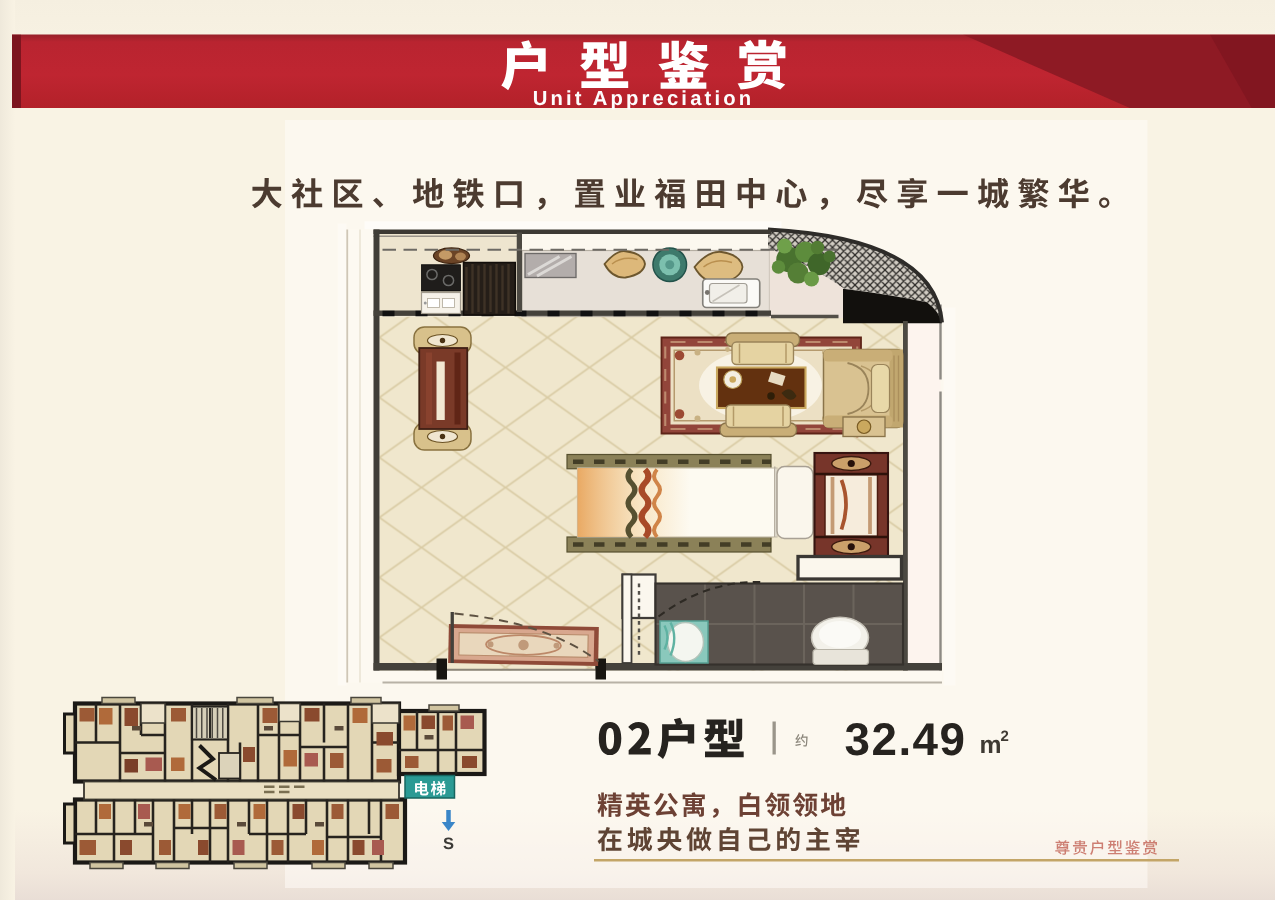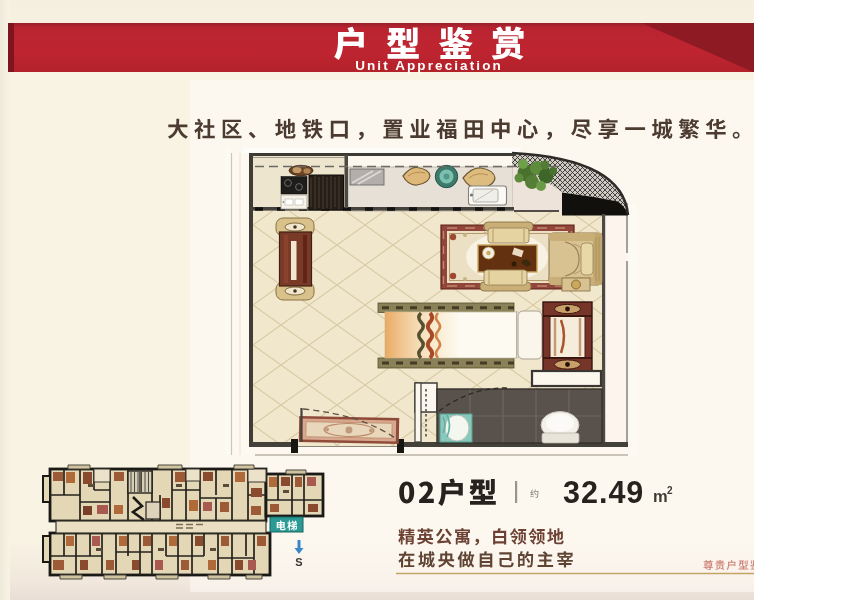--- a/index.html
+++ b/index.html
@@ -1,16 +1,16 @@
 <!DOCTYPE html>
 <html><head><meta charset="utf-8">
 <style>
 html,body{margin:0;padding:0;}
 body{width:850px;height:600px;overflow:hidden;font-family:"Liberation Sans",sans-serif;}
-#page{position:relative;width:754px;height:600px;background:#f8f2e3;overflow:hidden;}
+#page{position:relative;width:850px;height:600px;background:#f8f2e3;overflow:hidden;}
 .abs{position:absolute;}
 </style></head><body>
 <div id="page">
 
 <div class="abs" style="left:0;top:0;width:850px;height:600px;background:linear-gradient(180deg,#f5efe0 0%,#f9f3e4 8%,#f9f3e4 90%,#f1e7dc 97%,#e9ded6 100%);"></div>
 <div class="abs" style="left:0;top:0;width:10px;height:600px;background:linear-gradient(90deg,#efe9db,#f9f3e4);"></div>
 
 <div class="abs" style="left:190px;top:80px;width:575px;height:512px;background:rgba(255,251,248,0.55);"></div>
 
 <div class="abs" style="left:8px;top:23px;width:842px;height:49px;background:linear-gradient(180deg,#97202a 0%,#b92430 10%,#bf2531 55%,#b32129 100%);overflow:hidden;">

